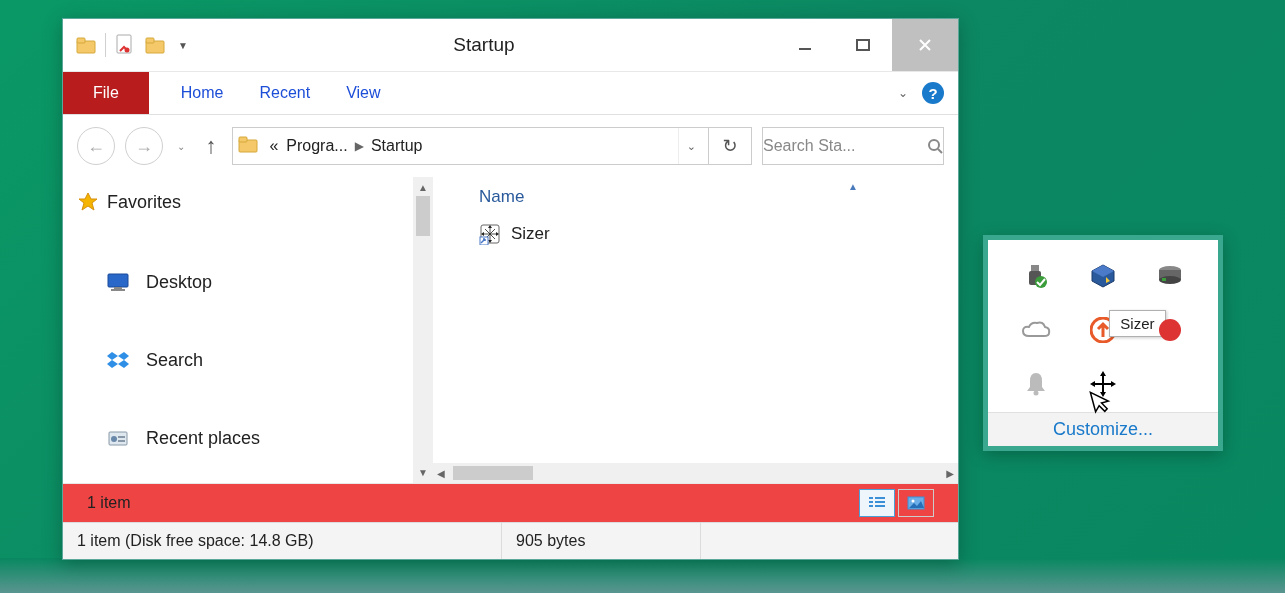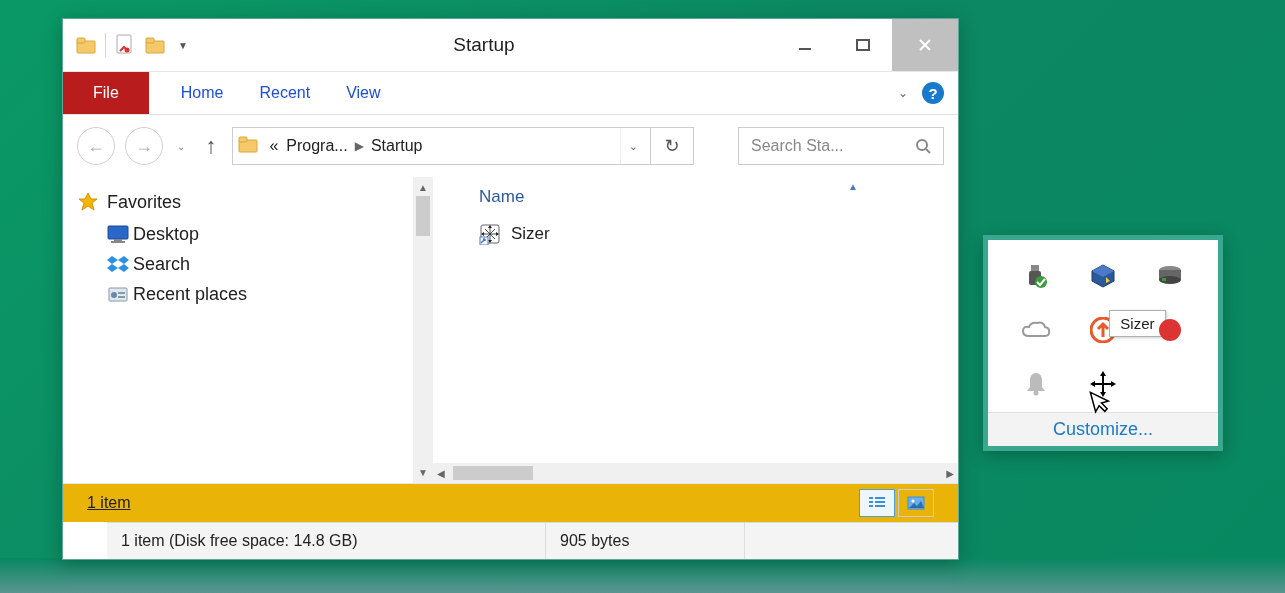--- a/index.html
+++ b/index.html
@@ -224,25 +224,24 @@
   font-size: 18px;
   color: #555;
   margin-left: -10px;
 }
 .search-box {
   width: 180px;
   height: 36px;
   border: 1px solid #ccc;
   display: flex;
   align-items: center;
-  padding: 0 12px;
+  padding: 0 0;
   color: #888;
   font-size: 16px;
   justify-content: space-between;
-  margin-left: 34px;
 }
 
 
 .explorer-body {
   flex: 1;
   display: flex;
   min-height: 0;
 }
 
 
@@ -284,22 +283,23 @@
   font-size: 18px;
   color: #222;
   gap: 8px;
 }
 .sidebar-item {
   display: flex;
   align-items: center;
   padding: 4px 14px 4px 44px;
   font-size: 18px;
   color: #222;
-  gap: 4px;
+  gap: 17px;
   cursor: pointer;
+  margin-top: 48px;
 }
 .item-icon {
   width: 22px;
   height: 22px;
   display: flex;
   align-items: center;
   justify-content: center;
 }
 
 
@@ -343,50 +343,48 @@
   flex: 0 0 80px;
   height: 14px;
   background: #ccc;
   margin-left: 4px;
 }
 .h-scroll-space { flex:1; }
 
 
 .item-count-bar {
   height: 38px;
-  background: #eab308;
+  background: #ef4444;
   border-top: 1px solid #e8e8e8;
   display: flex;
   align-items: center;
   padding: 0 24px;
   font-size: 16px;
   color: #222;
   justify-content: space-between;
-  text-decoration: underline;
 }
 .view-buttons {
   display: flex;
   gap: 3px;
 }
 .view-btn {
   width: 34px; height: 26px;
   border: 1px solid #ccc;
   display: flex; align-items: center; justify-content: center;
 }
 .view-btn.active { border-color: #4aa0d6; background: #eef6fb; }
 
 .status-bar {
   height: 36px;
   background: #f4f4f4;
   border-top: 1px solid #dcdcdc;
   display: flex;
   align-items: center;
   font-size: 16px;
   color: #222;
-  margin-left: 44px;
 }
 .status-cell {
   padding: 0 14px;
   border-right: 1px solid #dcdcdc;
   height: 100%;
   display: flex;
   align-items: center;
   gap: 8px;
 }
 .status-cell:first-child { flex: 0 0 410px; }

